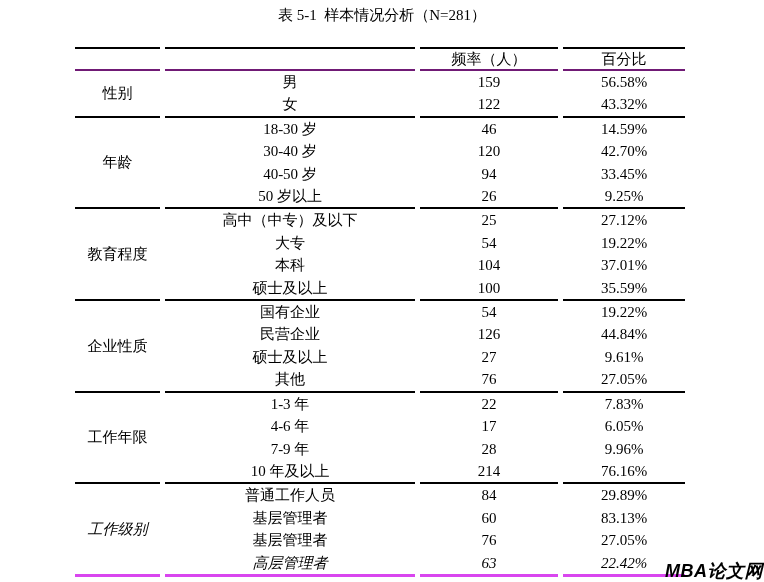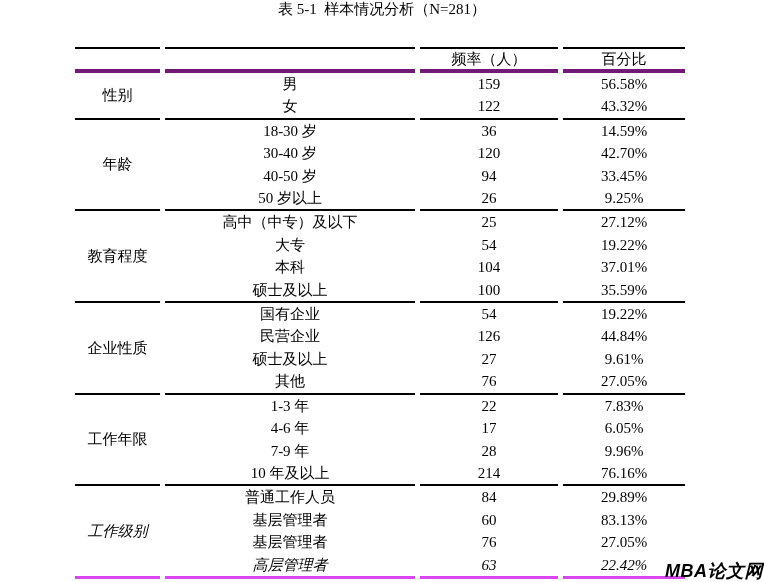--- a/index.html
+++ b/index.html
@@ -6,21 +6,21 @@
   body {
     width: 764px; height: 582px;
     background: #ffffff;
     font-family: "Liberation Serif", "DejaVu Serif", serif;
     color: #000;
     position: relative;
     overflow: hidden;
   }
   .page { position: absolute; inset: 0; }
   .title { text-align: center; font-size: 15px; line-height: 19px; white-space: pre; }
-  .title.zh { }
+  .title.zh { padding-top: 6px; }
   table.sample-table {
     position: absolute;
     left: 70px; top: 47px;
     width: 620px;
     table-layout: fixed;
     border-collapse: separate;
     border-spacing: 5px 0;
   }
   col.c1 { width: 85px; }
   col.c2 { width: 250px; }
@@ -32,21 +32,21 @@
     font-size: 15px;
     font-weight: normal;
     height: 22.4px;
     line-height: 22.4px;
     white-space: nowrap;
     overflow: visible;
   }
   thead th {
     height: 20px; line-height: 20px;
     border-top: 2px solid #000;
-    border-bottom: 4px solid #701a75;
+    border-bottom: 2px solid #701a75;
   }
   td.cat { vertical-align: middle; }
   td.group-end { border-bottom: 2px solid #000; }
   td.table-end { border-bottom: 3px solid #d946ef; font-style: italic; }
   .watermark {
     position: absolute;
     right: 1px; bottom: 1px;
     text-align: right;
     font-style: italic;
     font-family: "Liberation Sans", "DejaVu Sans", sans-serif;
@@ -98,21 +98,21 @@
           <td class="">56.58%</td>
         </tr>
         <tr>
           <td class="group-end">女</td>
           <td class="group-end">122</td>
           <td class="group-end">43.32%</td>
         </tr>
         <tr>
           <td rowspan="4" class="cat group-end">年龄</td>
           <td class="">18-30 岁</td>
-          <td class="">36</td>
+          <td class="">46</td>
           <td class="">14.59%</td>
         </tr>
         <tr>
           <td class="">30-40 岁</td>
           <td class="">120</td>
           <td class="">42.70%</td>
         </tr>
         <tr>
           <td class="">40-50 岁</td>
           <td class="">94</td>

